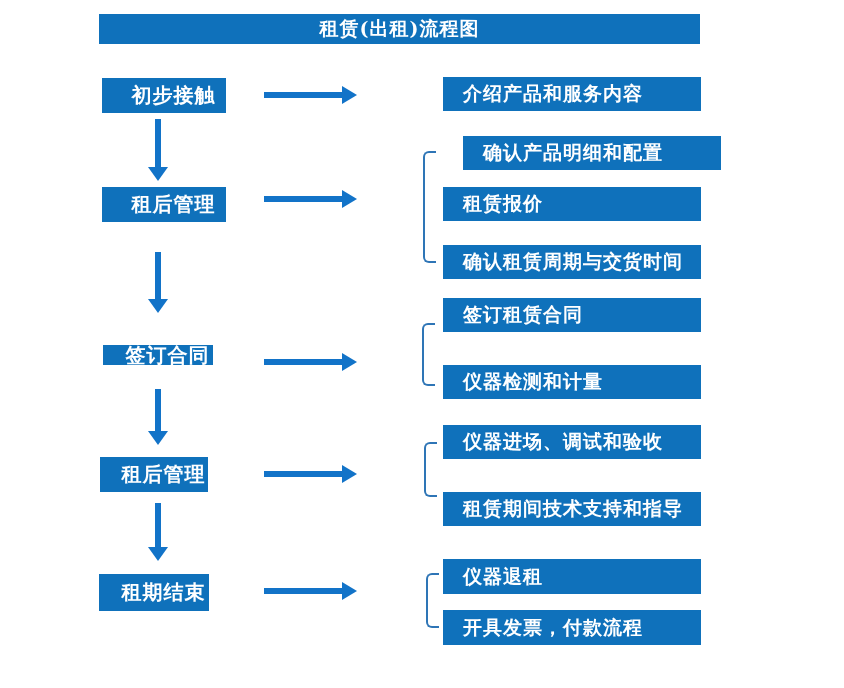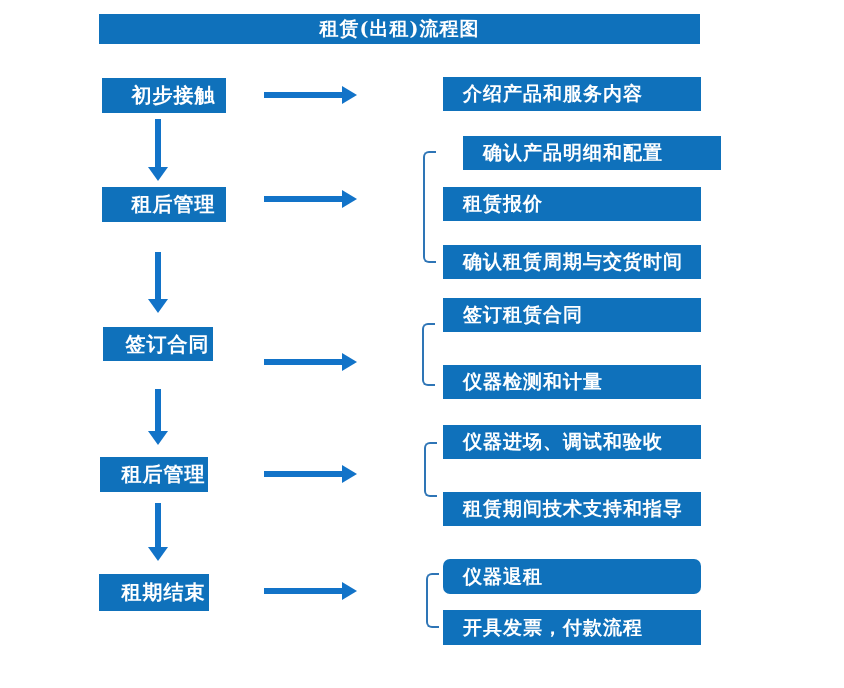--- a/index.html
+++ b/index.html
@@ -48,21 +48,21 @@
   <div class="titlebar" style="left:99px;top:14px;width:601px;height:30px;">
     <span>租赁(出租)流程图</span>
   </div>
 
   <div class="box lbox" style="left:102px;top:78px;width:124px;height:35px;">
     <span>初步接触</span>
   </div>
   <div class="box lbox" style="left:102px;top:187px;width:124px;height:35px;">
     <span>租后管理</span>
   </div>
-  <div class="box lbox" style="left:103px;top:327px;width:110px;height:34px;">
+  <div class="box lbox" style="left:103px;top:345px;width:110px;height:20px;">
     <span>签订合同</span>
   </div>
   <div class="box lbox" style="left:100px;top:457px;width:108px;height:35px;text-align:center;">
     <span>租后管理</span>
   </div>
   <div class="box lbox" style="left:99px;top:574px;width:110px;height:37px;">
     <span>租期结束</span>
   </div>
 
   <div class="varrow" style="left:148px;top:119px;height:62px;">
@@ -125,20 +125,20 @@
   </div>
   <div class="box rbox" style="top:365px;">
     <span>仪器检测和计量</span>
   </div>
   <div class="box rbox" style="top:425px;">
     <span>仪器进场、调试和验收</span>
   </div>
   <div class="box rbox" style="top:492px;">
     <span>租赁期间技术支持和指导</span>
   </div>
-  <div class="box rbox" style="top:559px;height:35px;border-radius:7px;">
+  <div class="box rbox" style="top:559px;height:35px;">
     <span>仪器退租</span>
   </div>
   <div class="box rbox" style="top:610px;height:35px;">
     <span>开具发票，付款流程</span>
   </div>
 
 </div>
 
 </body></html>

